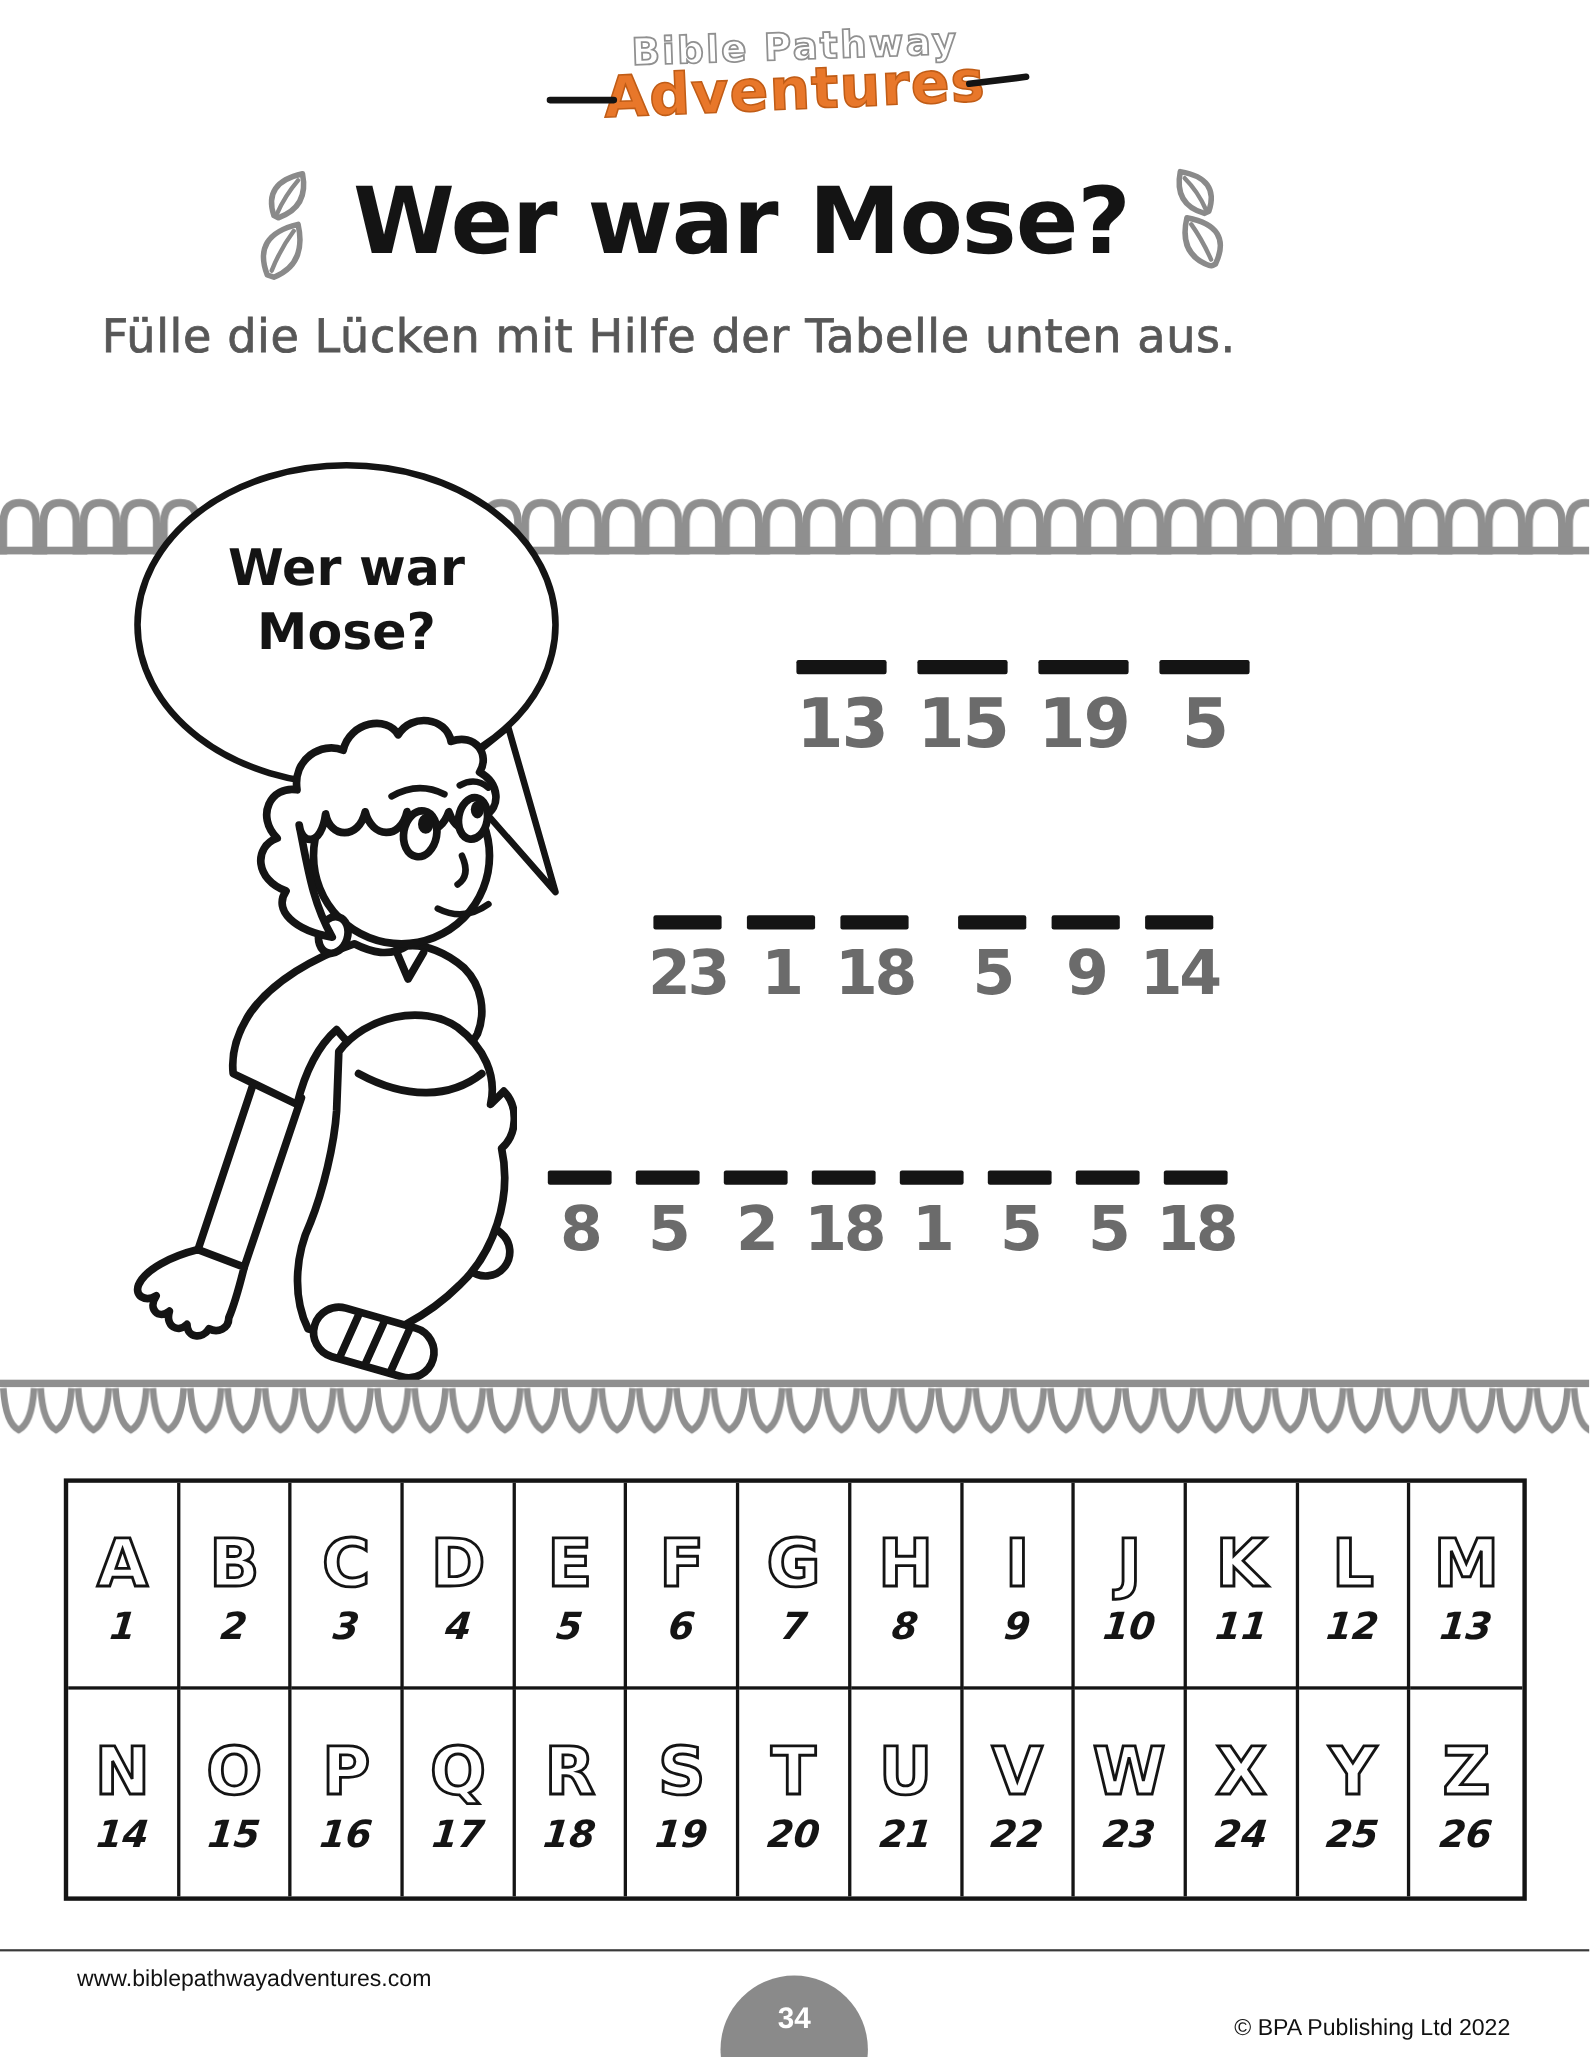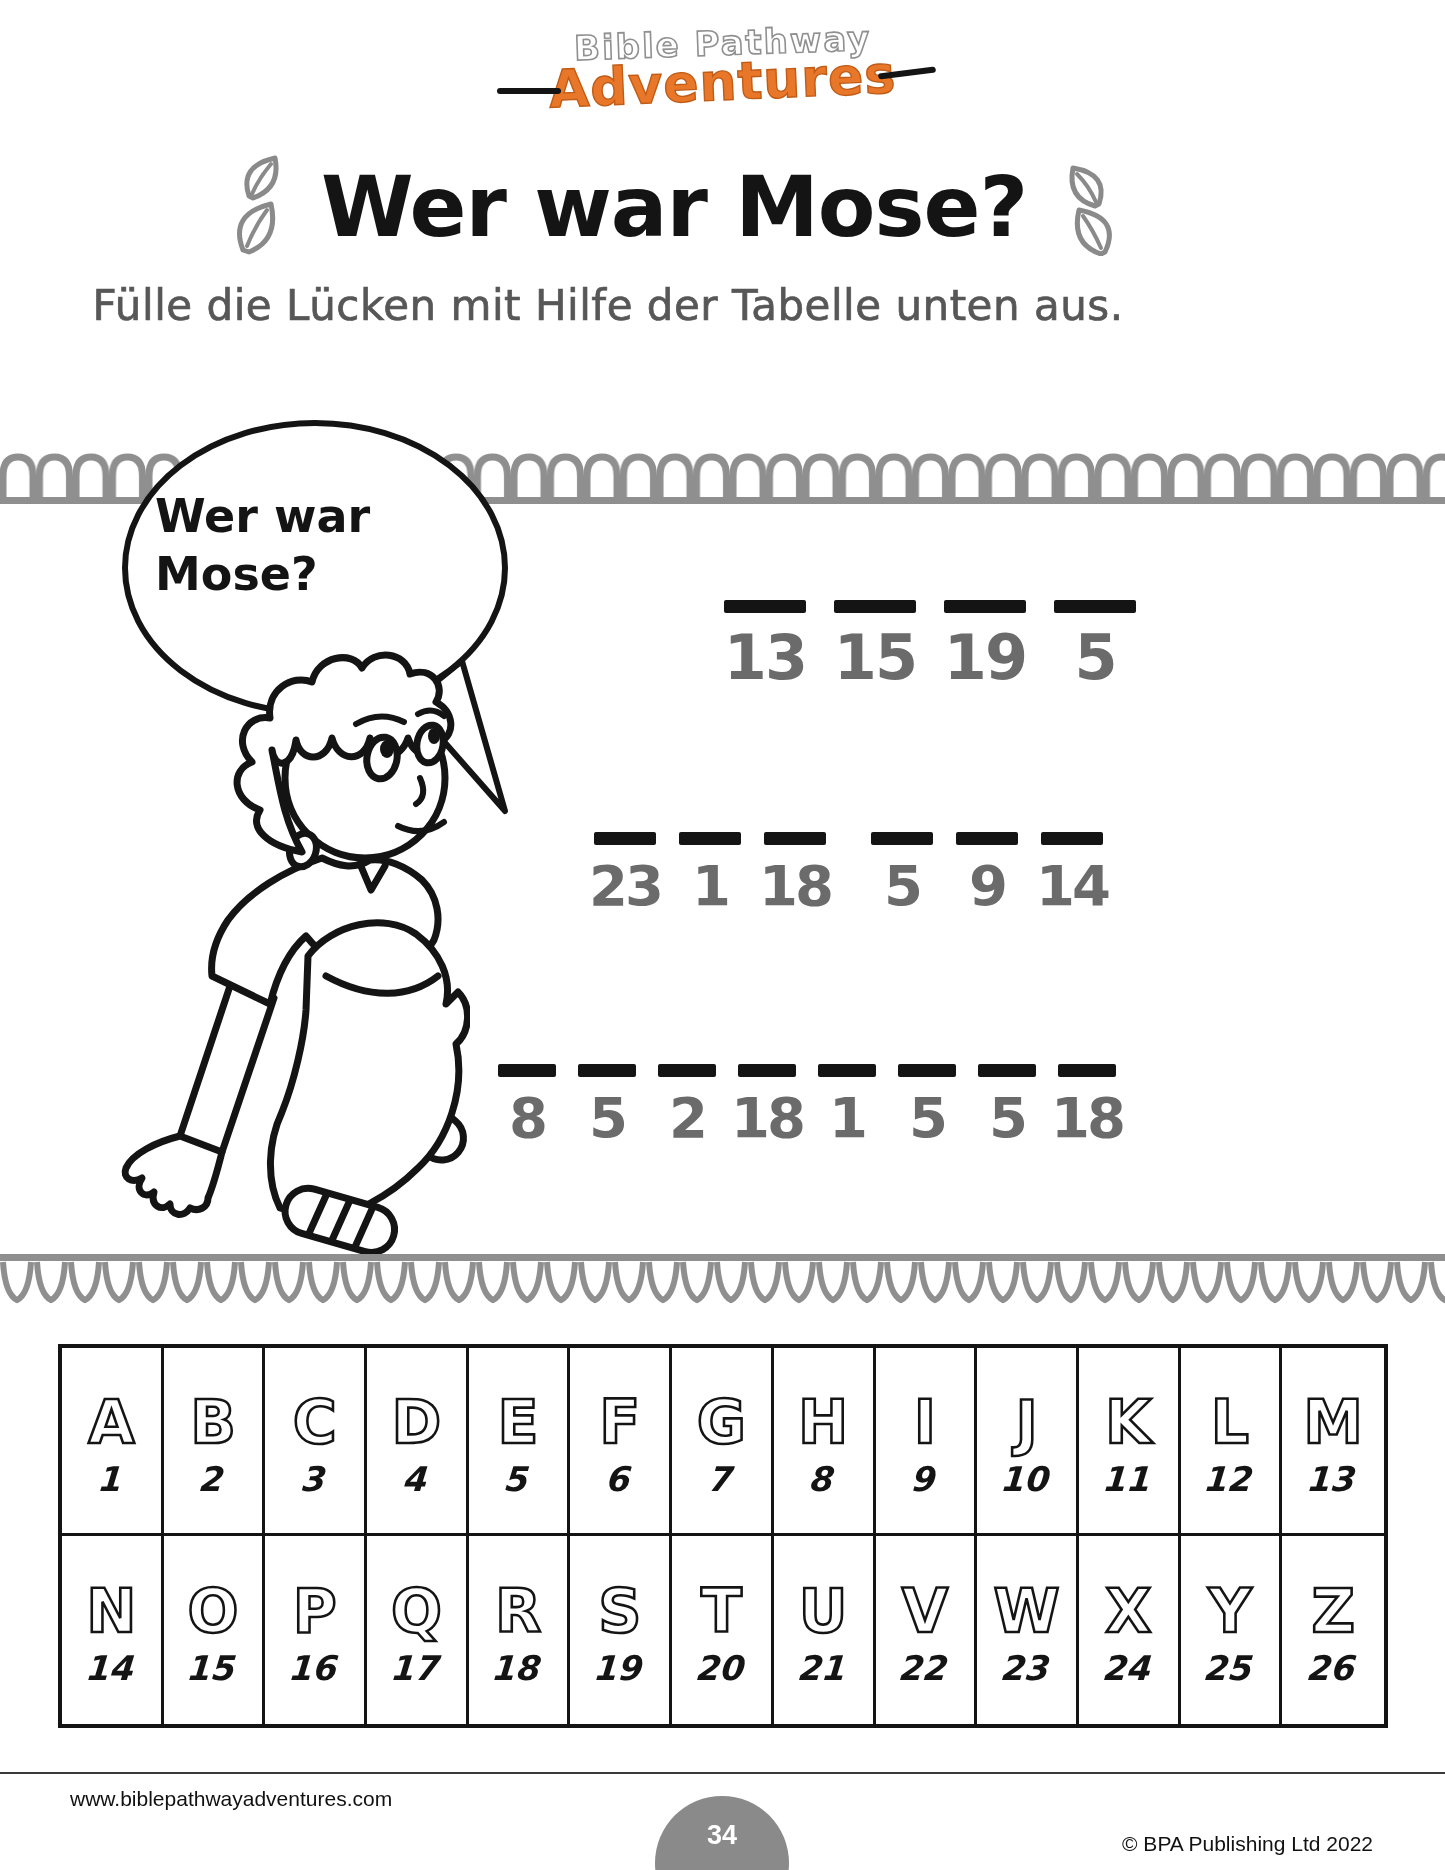--- a/index.html
+++ b/index.html
@@ -16,40 +16,40 @@
   .logo-l2{
     display:block;margin-top:-4px;font-size:52px;font-weight:700;letter-spacing:1px;
     color:#E8772A;-webkit-text-stroke:1.4px #c05c16;transform:rotate(-2.5deg);
   }
   .logo-dash{position:absolute;height:6px;background:#141414;border-radius:3px;}
   .dash-left{left:497px;top:88px;width:64px;}
   .dash-right{left:878px;top:70px;width:58px;transform:rotate(-7deg);}
   
   .title-row{
     position:absolute;top:152px;left:0;width:1354px;
-    display:flex;justify-content:center;align-items:flex-end;gap:22px;
+    display:flex;justify-content:center;align-items:flex-start;gap:22px;
   }
   .page-title{
     font-size:84px;font-weight:800;letter-spacing:-1px;color:#141414;
     white-space:nowrap;
   }
   .leaf{flex:0 0 auto;}
   
   .instructions{
     position:absolute;top:280px;left:0;width:1216px;text-align:center;
     font-size:42px;line-height:52px;color:#575757;font-weight:400;
     -webkit-text-stroke:0.7px #575757;letter-spacing:0.5px;
   }
   
   .scallop-top{position:absolute;top:452px;left:0;}
   .scallop-bottom{position:absolute;top:1254px;left:0;}
   
   .bubble-svg{position:absolute;left:110px;top:413px;}
   .bubble-text{
-    position:absolute;left:155px;top:488px;width:320px;text-align:left;
+    position:absolute;left:155px;top:488px;width:320px;text-align:center;
     font-size:46px;font-weight:800;line-height:1.25;color:#141414;letter-spacing:0px;
   }
   
   .boy{position:absolute;left:70px;top:620px;}
   
   .cipher-row{position:absolute;display:flex;}
   .cipher-row .word{display:flex;}
   .slot{display:flex;flex-direction:column;align-items:center;}
   .bar{width:100%;height:13px;background:#141414;border-radius:2px;}
   .num{

